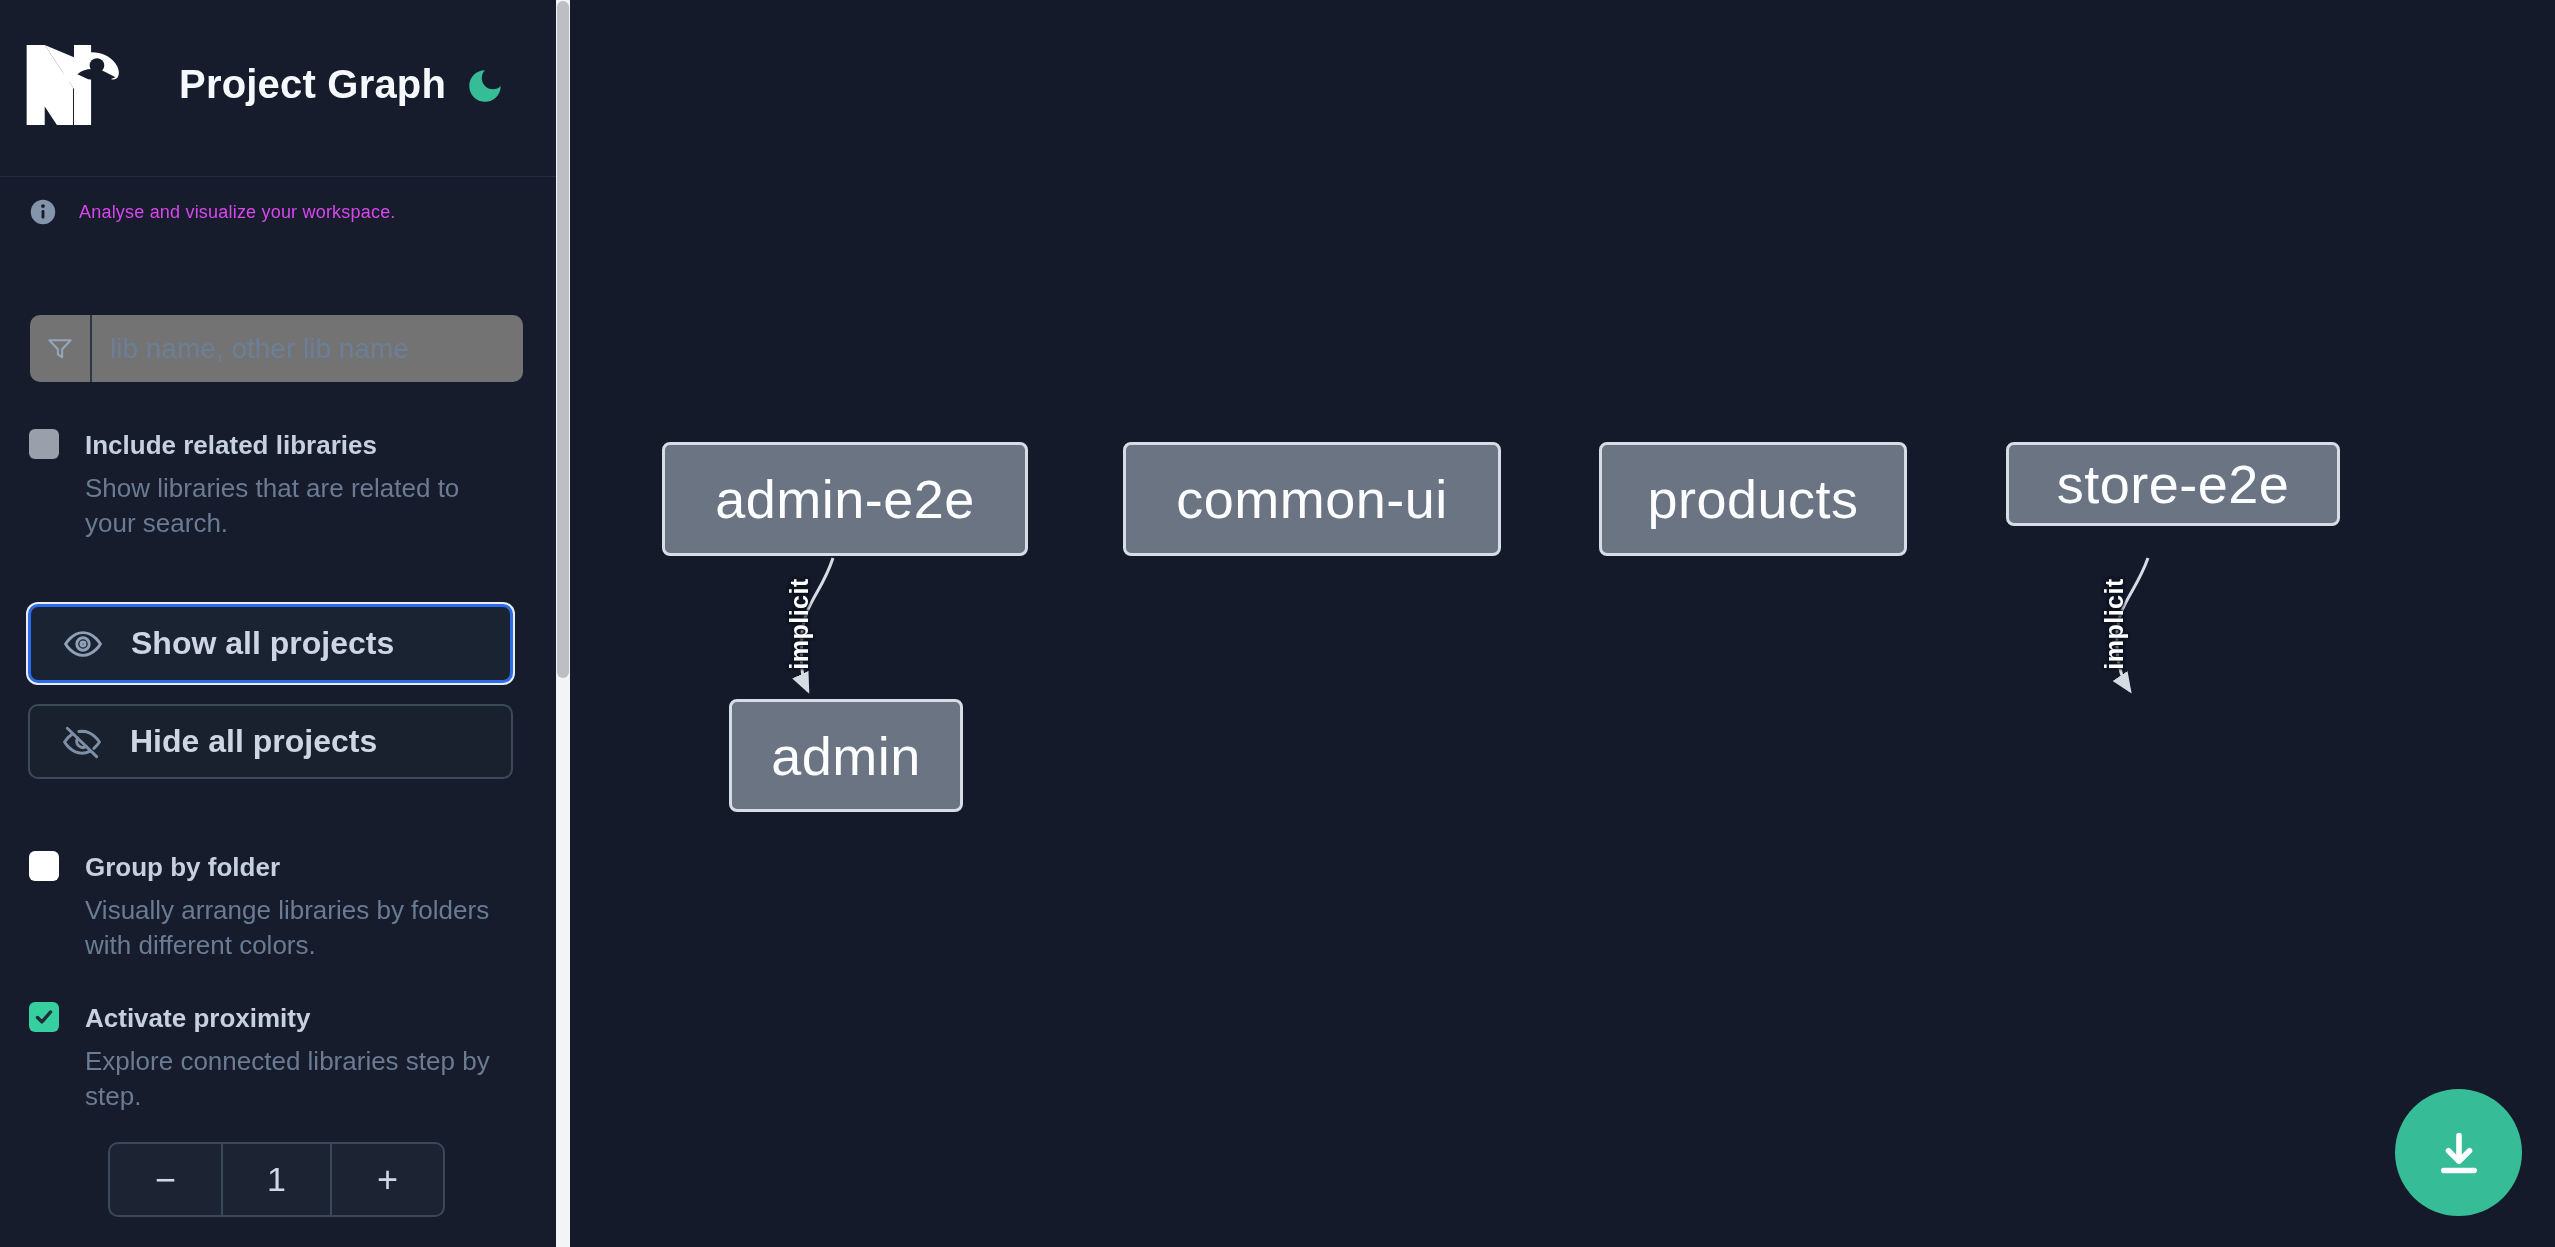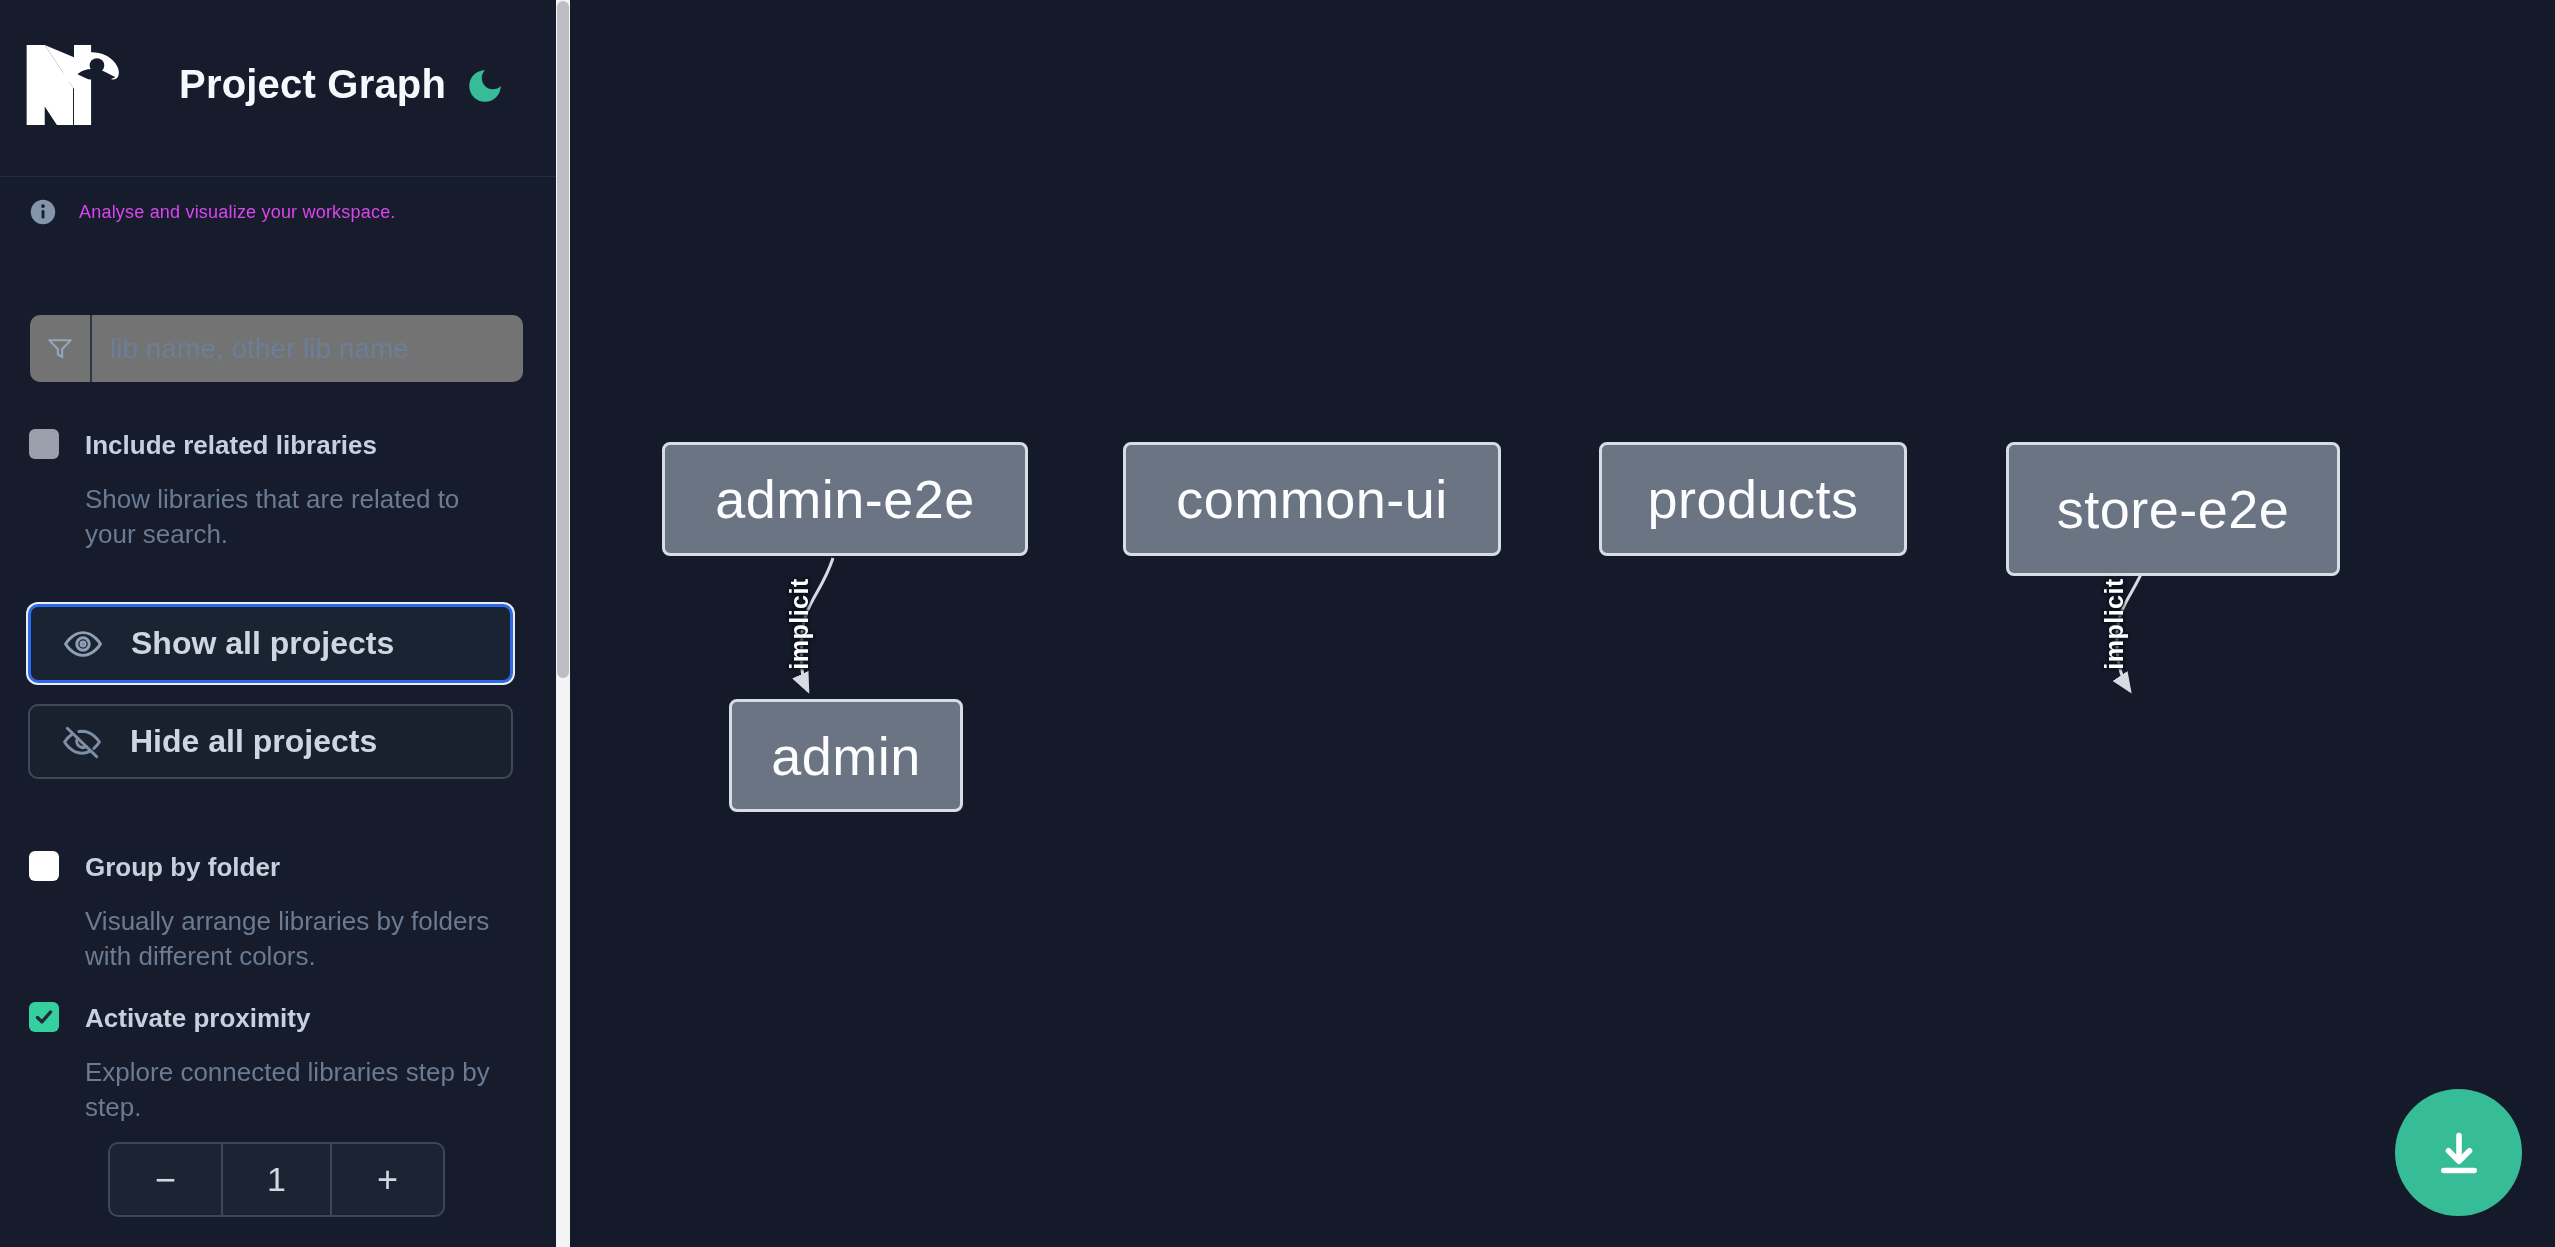--- a/index.html
+++ b/index.html
@@ -36,21 +36,21 @@
 
   .opt { position:absolute; left:29px; display:flex; gap:26px; width:500px; }
   .cb { width:30px; height:30px; border-radius:6px; flex:none; margin-top:2px; cursor:pointer;
         display:flex; align-items:center; justify-content:center; }
   .cb-gray  { background:#9aa0ab; }
   .cb-white { background:#ffffff; }
   .cb-checked { background:var(--cb-checked,#35cfa0); }
   .cb-checked svg { width:24px; height:24px; }
   .opt-text { width:430px; }
   .opt-label { font-size:26px; font-weight:700; color:#c6d0de; line-height:36px; }
-  .opt-desc  { font-size:26px; color:#6a7b93; line-height:35px; margin-top:19px; }
+  .opt-desc  { font-size:26px; color:#6a7b93; line-height:35px; margin-top:8px; }
 
   .btn { position:absolute; left:28px; width:485px; display:flex; align-items:center; gap:26px;
          background:#19212f; border:2px solid #3d4a5c; border-radius:10px; cursor:pointer;
          padding:0 0 0 30px; }
   .btn span { font-size:32px; font-weight:600; color:#cdd6e2; }
   .btn svg { width:44px; height:44px; flex:none; }
   .btn-show { top:604px; height:79px; border:3px solid var(--focus-blue,#2d6bea);
               box-shadow:0 0 0 2px #e9eef5; background:#1a2331; }
   .btn-hide { top:704px; height:75px; }
 
@@ -199,21 +199,21 @@
           <path d="M0 0 L7 3 L0 6 Z" fill="var(--edge,#d6dce3)"></path>
         </marker>
       </defs>
     <path d="M263 558 C252 592 234 604 232 634 C231 660 230 674 238 691" class="edge" marker-end="url(#arrowhead)"></path>
         <path d="M1578 558 C1566 592 1548 604 1547 634 C1546 660 1550 676 1560 691" class="edge" marker-end="url(#arrowhead)"></path>
       </svg>
     <div class="nodes">
         <div class="node" style="left: 92px; top: 442px; width: 366px; height: 114px;">admin-e2e</div>
         <div class="node" style="left: 553px; top: 442px; width: 378px; height: 114px;">common-ui</div>
         <div class="node" style="left: 1029px; top: 442px; width: 308px; height: 114px;">products</div>
-        <div class="node" style="left: 1436px; top: 442px; width: 334px; height: 134px;">store-e2e</div>
+        <div class="node" style="left: 1436px; top: 442px; width: 334px; height: 84px;">store-e2e</div>
         <div class="node" style="left: 159px; top: 699px; width: 234px; height: 113px;">admin</div>
         <div class="edge-label" style="left: 229px; top: 624px;">implicit</div>
         <div class="edge-label" style="left: 1544px; top: 624px;">implicit</div>
       </div>
     <button class="fab">
       <svg viewBox="0 0 24 24" fill="none" stroke="#ffffff" stroke-width="2.4" stroke-linecap="round" stroke-linejoin="round">
         <path d="M12 4.5v10"></path>
         <path d="M7.5 11 12 15.5 16.5 11"></path>
         <path d="M5.5 19.5h13"></path>
       </svg>

